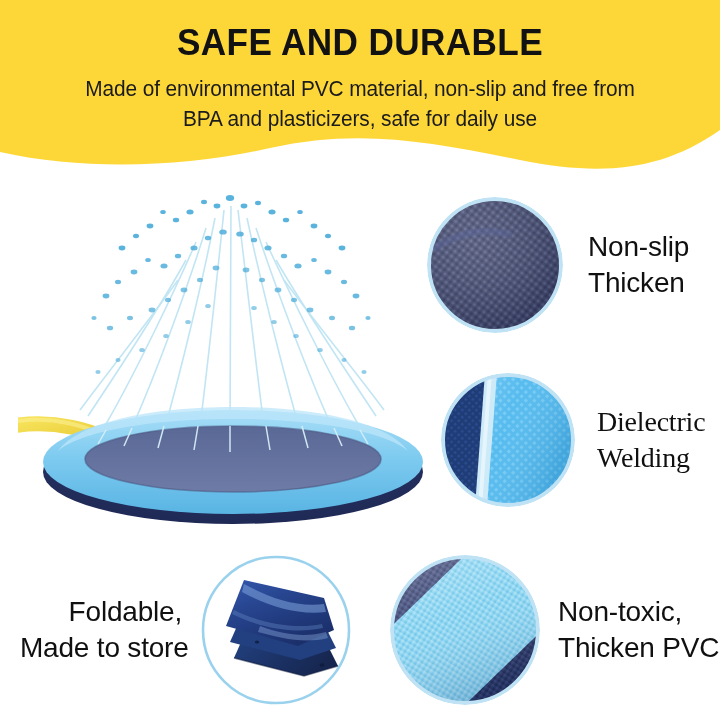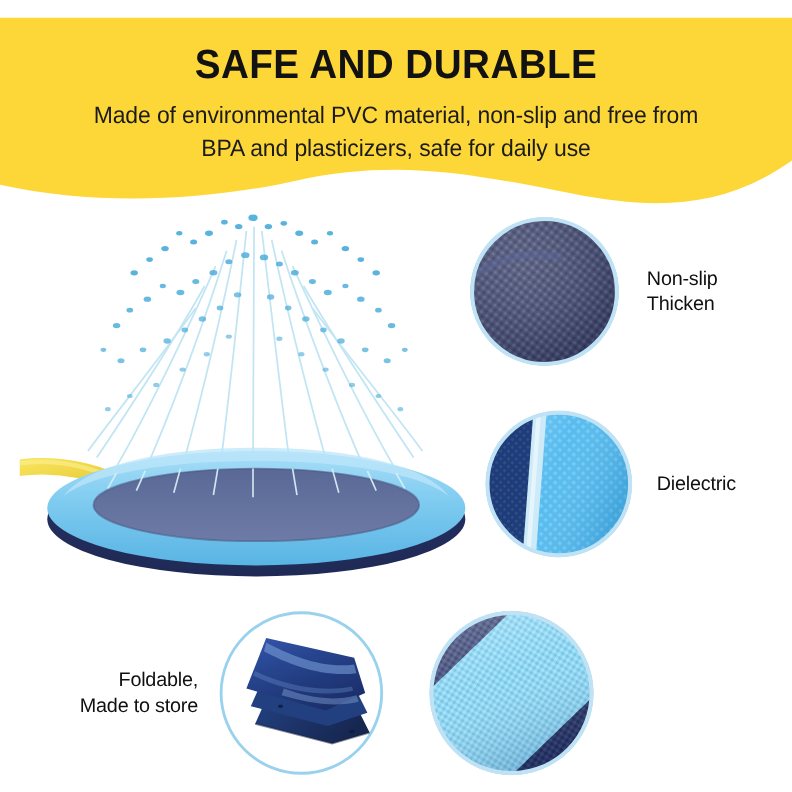--- a/index.html
+++ b/index.html
@@ -12,21 +12,21 @@
     height: 720px;
     position: relative;
     overflow: hidden;
     font-family: "Liberation Sans", sans-serif;
     -webkit-font-smoothing: antialiased;
   }
 
   
   #header-banner {
     position: absolute;
-    left: 0; top: 16px;
+    left: 0; top: 0;
     width: 692px;
     height: 180px;
     z-index: 2;
   }
   #header-wave-svg {
     position: absolute;
     left: 0; top: 0;
     width: 720px;
     height: 180px;
     display: block;
@@ -80,21 +80,21 @@
     z-index: 4;
   }
   .feature-circle {
     position: relative;
     border-radius: 50%;
     flex: 0 0 auto;
     overflow: hidden;
   }
   .feature-circle svg { display: block; border-radius: 50%; }
   .feature-label {
-    font-size: 18px;
+    font-size: 28px;
     line-height: 1.28;
     color: #101010;
     letter-spacing: -0.2px;
     white-space: nowrap;
   }
   .feature-label .lbl-line { display: block; }
 
   #callout-nonslip {
     left: 427px;
     top: 195px;
@@ -102,20 +102,21 @@
     height: 140px;
   }
   #callout-nonslip .feature-circle { width: 136px; height: 136px; }
   #callout-nonslip .feature-label { margin-left: 25px; }
 
   #callout-dielectric {
     left: 441px;
     top: 370px;
     width: 280px;
     height: 140px;
+    font-family: Liberation Serif, serif;
   }
   #callout-dielectric .feature-circle { width: 134px; height: 134px; }
   #callout-dielectric .feature-label { margin-left: 22px; }
 
   #callout-foldable {
     left: 20px;
     top: 552px;
     width: 330px;
     height: 156px;
   }
@@ -349,20 +350,21 @@
         <rect x="0" y="0" width="134" height="134" fill="url(#blueSheen)"></rect>
         <path d="M0,0 L50,0 L40,134 L0,134 Z" fill="url(#navyDia)"></path>
         <path d="M44,0 L56,0 L46,134 L34,134 Z" fill="#CDEAF8"></path>
         <path d="M47,0 L51,0 L41,134 L37,134 Z" fill="#EAF7FD" opacity="0.85"></path>
       </g>
       <circle cx="67" cy="67" r="65" fill="none" stroke="#BFE3F5" stroke-width="4"></circle>
     </svg>
   </div>
   <div class="feature-label">
     <span class="lbl-line">Dielectric</span>
+    <span class="lbl-line">Welding</span>
   </div>
 </div>
 
 <div id="callout-foldable" class="feature-callout">
   <div class="feature-label">
     <span class="lbl-line">Foldable,</span>
     <span class="lbl-line">Made to store</span>
   </div>
   <div class="feature-circle">
     <svg viewBox="0 0 152 152" width="152" height="152">
@@ -425,13 +427,17 @@
         <rect x="0" y="0" width="150" height="150" fill="url(#lightWeave)"></rect>
         <path d="M-20,58 L70,-20 L-20,-20 Z" fill="url(#darkWeave)"></path>
         <path d="M-20,62 L74,-20 L96,-20 L-20,92 Z" fill="url(#darkWeave)"></path>
         <path d="M170,92 L80,170 L170,170 Z" fill="url(#darkWeave2)"></path>
         <path d="M170,88 L76,170 L54,170 L170,58 Z" fill="url(#darkWeave2)"></path>
         <rect x="0" y="0" width="150" height="150" fill="url(#bandSheen)"></rect>
       </g>
       <circle cx="75" cy="75" r="73" fill="none" stroke="#BFE3F5" stroke-width="4"></circle>
     </svg>
   </div>
+  <div class="feature-label">
+    <span class="lbl-line">Non-toxic,</span>
+    <span class="lbl-line">Thicken PVC</span>
+  </div>
 </div>
 
 </body></html>

